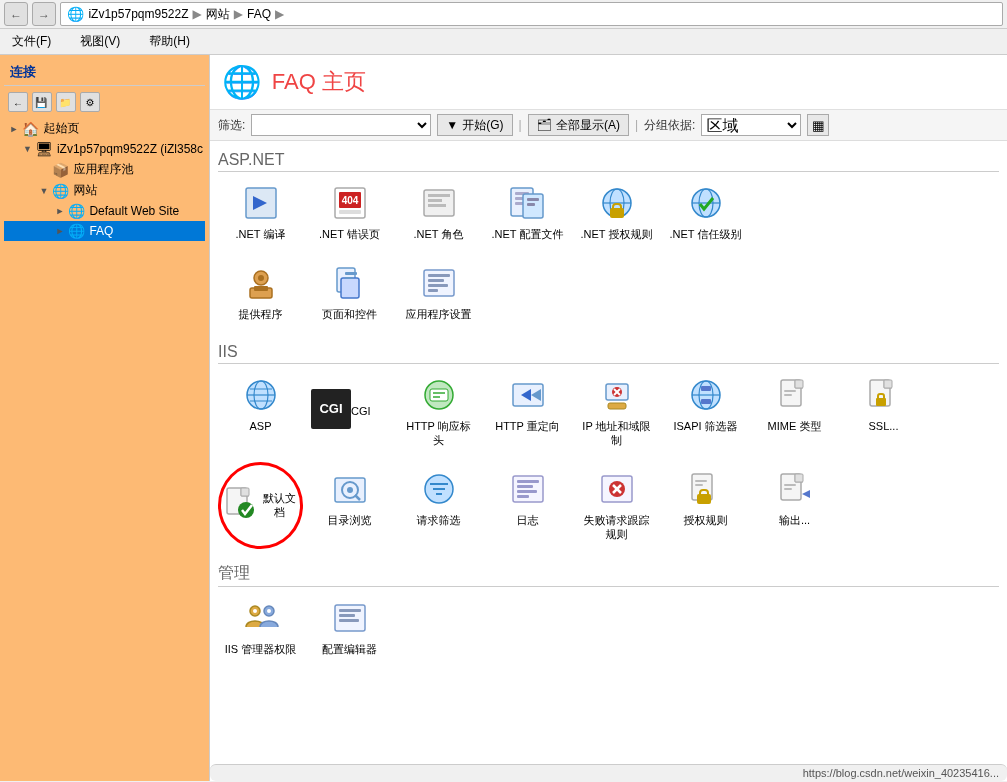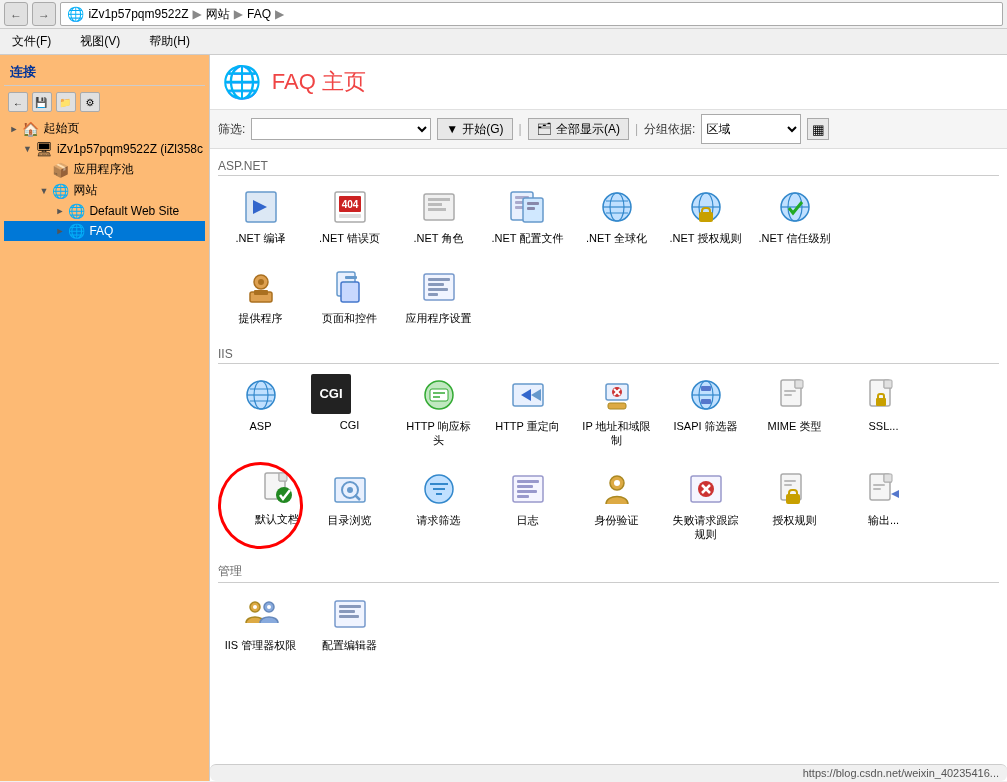--- a/index.html
+++ b/index.html
@@ -151,41 +151,41 @@
       border: 1px solid #aaa;
       background: #e8e8e8;
       cursor: pointer;
       font-size: 12px;
       height: 22px;
     }
     .divider-v { color: #aaa; }
     .group-label { color: #333; }
     .group-select {
       width: 100px;
-      height: 30px;
+      height: 22px;
       border: 1px solid #aaa;
       background: white;
-      font-size: 12px;
+      font-size: 16px;
     }
     .view-btn {
       width: 22px; height: 22px;
       border: 1px solid #aaa;
       background: #e8e8e8;
       cursor: pointer;
       display: flex; align-items: center; justify-content: center;
     }
 
     
     .icons-area {
       flex: 1;
       overflow-y: auto;
       padding: 4px 8px;
     }
     .section-label {
-      font-size: 12px;
+      font-size: 16px;
       color: #666;
       padding: 6px 0 2px 0;
       border-bottom: 1px solid #ccc;
       margin-bottom: 4px;
     }
     .icons-grid {
       display: flex;
       flex-wrap: wrap;
       gap: 4px;
       margin-bottom: 8px;
@@ -240,21 +240,22 @@
       display: flex;
       align-items: center;
       justify-content: center;
       border-radius: 2px;
     }
 
     .icon-wrapper {
       position: relative;
       width: 85px;
       display: flex;
-      flex-direction: column;
+      flex-direction: row;
+      align-items: center;
       padding: 6px 4px;
       cursor: pointer;
     }
   </style>
 </head>
 <body>
 
 <div class="top-bar">
   <div class="nav-btn">←</div>
   <div class="nav-btn">→</div>
@@ -392,112 +393,100 @@
               <rect x="6" y="13" width="10" height="3" rx="1" fill="#aac"></rect>
               <rect x="6" y="18" width="12" height="3" rx="1" fill="#aac"></rect>
               <rect x="14" y="10" width="20" height="24" rx="2" fill="#d0e8ff" stroke="#6699cc" stroke-width="1.5"></rect>
               <rect x="18" y="14" width="12" height="3" rx="1" fill="#88a"></rect>
               <rect x="18" y="19" width="8" height="3" rx="1" fill="#88a"></rect>
             </svg>
           </div>
           <div class="icon-label">.NET 配置文件</div>
         </div>
 
+
+        <div class="icon-item">
+          <div class="icon-img">
+            <svg width="38" height="38" viewBox="0 0 38 38">
+              <circle cx="19" cy="19" r="14" fill="#c0e0ff" stroke="#3388cc" stroke-width="1.5"></circle>
+              <ellipse cx="19" cy="19" rx="7" ry="14" fill="none" stroke="#3388cc" stroke-width="1.2"></ellipse>
+              <line x1="5" y1="19" x2="33" y2="19" stroke="#3388cc" stroke-width="1.2"></line>
+              <rect x="12" y="24" width="14" height="10" rx="2" fill="#c8a000"></rect>
+              <rect x="15" y="20" width="8" height="8" rx="3" fill="none" stroke="#c8a000" stroke-width="2"></rect>
+            </svg>
+          </div>
+          <div class="icon-label">.NET 授权规则</div>
+        </div>
+
+        <div class="icon-item">
+          <div class="icon-img">
+            <svg width="38" height="38" viewBox="0 0 38 38">
+              <circle cx="19" cy="19" r="14" fill="#c0e0ff" stroke="#3388cc" stroke-width="1.5"></circle>
+              <ellipse cx="19" cy="19" rx="7" ry="14" fill="none" stroke="#3388cc" stroke-width="1.2"></ellipse>
+              <line x1="5" y1="19" x2="33" y2="19" stroke="#3388cc" stroke-width="1.2"></line>
+              <polyline points="13,20 17,25 26,14" fill="none" stroke="#22aa22" stroke-width="3"></polyline>
+            </svg>
+          </div>
+          <div class="icon-label">.NET 信任级别</div>
+        </div>
+      </div>
+
+      <div class="icons-grid">
+
+        <div class="icon-item">
+          <div class="icon-img">
+            <svg width="38" height="38" viewBox="0 0 38 38">
+              <circle cx="19" cy="14" r="7" fill="#dda050" stroke="#aa7020" stroke-width="1.5"></circle>
+              <circle cx="19" cy="14" r="3" fill="#aa7020"></circle>
+              <rect x="8" y="24" width="22" height="10" rx="2" fill="#dda050" stroke="#aa7020" stroke-width="1.5"></rect>
+              <rect x="12" y="22" width="14" height="5" rx="1" fill="#aa7020"></rect>
+            </svg>
+          </div>
+          <div class="icon-label">提供程序</div>
+        </div>
+
+        <div class="icon-item">
+          <div class="icon-img">
+            <svg width="38" height="38" viewBox="0 0 38 38">
+              <rect x="6" y="4" width="18" height="24" rx="2" fill="#e8f0fe" stroke="#6699cc" stroke-width="1.5"></rect>
+              <rect x="10" y="14" width="18" height="20" rx="2" fill="#c8d8fe" stroke="#4477cc" stroke-width="1.5"></rect>
+              <rect x="14" y="8" width="12" height="3" rx="1" fill="#6699cc"></rect>
+              <rect x="14" y="13" width="8" height="2" rx="1" fill="#6699cc"></rect>
+            </svg>
+          </div>
+          <div class="icon-label">页面和控件</div>
+        </div>
+
+        <div class="icon-item">
+          <div class="icon-img">
+            <svg width="38" height="38" viewBox="0 0 38 38">
+              <rect x="4" y="6" width="30" height="26" rx="2" fill="#f0f4ff" stroke="#7799cc" stroke-width="1.5"></rect>
+              <rect x="8" y="10" width="22" height="3" rx="1" fill="#8899bb"></rect>
+              <rect x="8" y="15" width="16" height="3" rx="1" fill="#8899bb"></rect>
+              <rect x="8" y="20" width="20" height="3" rx="1" fill="#8899bb"></rect>
+              <rect x="8" y="25" width="10" height="3" rx="1" fill="#8899bb"></rect>
+            </svg>
+          </div>
+          <div class="icon-label">应用程序设置</div>
+        </div>
+      </div>
+
+      <div class="section-label">IIS</div>
+      <div class="icons-grid">
+
         <div class="icon-item">
           <div class="icon-img">
             <svg width="38" height="38" viewBox="0 0 38 38">
               <circle cx="19" cy="19" r="14" fill="#c0e0ff" stroke="#3388cc" stroke-width="1.5"></circle>
               <ellipse cx="19" cy="19" rx="7" ry="14" fill="none" stroke="#3388cc" stroke-width="1.2"></ellipse>
               <line x1="5" y1="19" x2="33" y2="19" stroke="#3388cc" stroke-width="1.2"></line>
               <line x1="8" y1="13" x2="30" y2="13" stroke="#3388cc" stroke-width="1"></line>
               <line x1="8" y1="25" x2="30" y2="25" stroke="#3388cc" stroke-width="1"></line>
             </svg>
           </div>
-          <div class="icon-label">.NET 全球化</div>
-        </div>
-
-        <div class="icon-item">
-          <div class="icon-img">
-            <svg width="38" height="38" viewBox="0 0 38 38">
-              <circle cx="19" cy="19" r="14" fill="#c0e0ff" stroke="#3388cc" stroke-width="1.5"></circle>
-              <ellipse cx="19" cy="19" rx="7" ry="14" fill="none" stroke="#3388cc" stroke-width="1.2"></ellipse>
-              <line x1="5" y1="19" x2="33" y2="19" stroke="#3388cc" stroke-width="1.2"></line>
-              <rect x="12" y="24" width="14" height="10" rx="2" fill="#c8a000"></rect>
-              <rect x="15" y="20" width="8" height="8" rx="3" fill="none" stroke="#c8a000" stroke-width="2"></rect>
-            </svg>
-          </div>
-          <div class="icon-label">.NET 授权规则</div>
-        </div>
-
-        <div class="icon-item">
-          <div class="icon-img">
-            <svg width="38" height="38" viewBox="0 0 38 38">
-              <circle cx="19" cy="19" r="14" fill="#c0e0ff" stroke="#3388cc" stroke-width="1.5"></circle>
-              <ellipse cx="19" cy="19" rx="7" ry="14" fill="none" stroke="#3388cc" stroke-width="1.2"></ellipse>
-              <line x1="5" y1="19" x2="33" y2="19" stroke="#3388cc" stroke-width="1.2"></line>
-              <polyline points="13,20 17,25 26,14" fill="none" stroke="#22aa22" stroke-width="3"></polyline>
-            </svg>
-          </div>
-          <div class="icon-label">.NET 信任级别</div>
-        </div>
-      </div>
-
-      <div class="icons-grid">
-
-        <div class="icon-item">
-          <div class="icon-img">
-            <svg width="38" height="38" viewBox="0 0 38 38">
-              <circle cx="19" cy="14" r="7" fill="#dda050" stroke="#aa7020" stroke-width="1.5"></circle>
-              <circle cx="19" cy="14" r="3" fill="#aa7020"></circle>
-              <rect x="8" y="24" width="22" height="10" rx="2" fill="#dda050" stroke="#aa7020" stroke-width="1.5"></rect>
-              <rect x="12" y="22" width="14" height="5" rx="1" fill="#aa7020"></rect>
-            </svg>
-          </div>
-          <div class="icon-label">提供程序</div>
-        </div>
-
-        <div class="icon-item">
-          <div class="icon-img">
-            <svg width="38" height="38" viewBox="0 0 38 38">
-              <rect x="6" y="4" width="18" height="24" rx="2" fill="#e8f0fe" stroke="#6699cc" stroke-width="1.5"></rect>
-              <rect x="10" y="14" width="18" height="20" rx="2" fill="#c8d8fe" stroke="#4477cc" stroke-width="1.5"></rect>
-              <rect x="14" y="8" width="12" height="3" rx="1" fill="#6699cc"></rect>
-              <rect x="14" y="13" width="8" height="2" rx="1" fill="#6699cc"></rect>
-            </svg>
-          </div>
-          <div class="icon-label">页面和控件</div>
-        </div>
-
-        <div class="icon-item">
-          <div class="icon-img">
-            <svg width="38" height="38" viewBox="0 0 38 38">
-              <rect x="4" y="6" width="30" height="26" rx="2" fill="#f0f4ff" stroke="#7799cc" stroke-width="1.5"></rect>
-              <rect x="8" y="10" width="22" height="3" rx="1" fill="#8899bb"></rect>
-              <rect x="8" y="15" width="16" height="3" rx="1" fill="#8899bb"></rect>
-              <rect x="8" y="20" width="20" height="3" rx="1" fill="#8899bb"></rect>
-              <rect x="8" y="25" width="10" height="3" rx="1" fill="#8899bb"></rect>
-            </svg>
-          </div>
-          <div class="icon-label">应用程序设置</div>
-        </div>
-      </div>
-
-      <div class="section-label">IIS</div>
-      <div class="icons-grid">
-
-        <div class="icon-item">
-          <div class="icon-img">
-            <svg width="38" height="38" viewBox="0 0 38 38">
-              <circle cx="19" cy="19" r="14" fill="#c0e0ff" stroke="#3388cc" stroke-width="1.5"></circle>
-              <ellipse cx="19" cy="19" rx="7" ry="14" fill="none" stroke="#3388cc" stroke-width="1.2"></ellipse>
-              <line x1="5" y1="19" x2="33" y2="19" stroke="#3388cc" stroke-width="1.2"></line>
-              <line x1="8" y1="13" x2="30" y2="13" stroke="#3388cc" stroke-width="1"></line>
-              <line x1="8" y1="25" x2="30" y2="25" stroke="#3388cc" stroke-width="1"></line>
-            </svg>
-          </div>
           <div class="icon-label">ASP</div>
         </div>
 
         <div class="icon-wrapper" style="position:relative;">
           <div class="icon-img">
             <div class="cgi-box">CGI</div>
           </div>
           <div class="icon-label">CGI</div>
         </div>
 
@@ -572,21 +561,21 @@
               <rect x="11" y="22" width="10" height="8" rx="1" fill="#c8a000"></rect>
               <rect x="13" y="18" width="6" height="7" rx="2" fill="none" stroke="#c8a000" stroke-width="2"></rect>
             </svg>
           </div>
           <div class="icon-label">SSL...</div>
         </div>
       </div>
 
       <div class="icons-grid">
 
-        <div class="icon-wrapper" style="position:relative; width:85px; display:flex; flex-direction:column; align-items:flex-end; padding:6px 4px; cursor:pointer;">
+        <div class="icon-wrapper" style="position:relative; width:85px; display:flex; flex-direction:row; align-items:center; padding:6px 4px; cursor:pointer;">
           <div style="position:absolute; top:0; left:0; right:0; bottom:0; border:3px solid red; border-radius:50%; pointer-events:none; z-index:10;"></div>
           <div class="icon-img">
             <svg width="38" height="38" viewBox="0 0 38 38">
               <rect x="5" y="4" width="20" height="26" rx="2" fill="#f5f5f5" stroke="#aaa" stroke-width="1.5"></rect>
               <polygon points="19,4 27,12 19,12" fill="#ddd" stroke="#aaa" stroke-width="1"></polygon>
               <rect x="19" y="4" width="8" height="8" rx="1" fill="#e0e0e0" stroke="#aaa" stroke-width="1"></rect>
               <circle cx="24" cy="26" r="8" fill="#228822"></circle>
               <polyline points="20,26 23,30 30,21" fill="none" stroke="white" stroke-width="2.5"></polyline>
             </svg>
           </div>
@@ -623,30 +612,20 @@
               <rect x="4" y="6" width="30" height="26" rx="2" fill="#f5f5ff" stroke="#9999cc" stroke-width="1.5"></rect>
               <rect x="8" y="10" width="22" height="3" rx="1" fill="#9999cc"></rect>
               <rect x="8" y="15" width="16" height="3" rx="1" fill="#9999cc"></rect>
               <rect x="8" y="20" width="20" height="3" rx="1" fill="#9999cc"></rect>
               <rect x="8" y="25" width="12" height="3" rx="1" fill="#9999cc"></rect>
             </svg>
           </div>
           <div class="icon-label">日志</div>
         </div>
 
-        <div class="icon-item">
-          <div class="icon-img">
-            <svg width="38" height="38" viewBox="0 0 38 38">
-              <circle cx="19" cy="13" r="7" fill="#ddaa44" stroke="#aa8822" stroke-width="1.5"></circle>
-              <circle cx="19" cy="13" r="3" fill="white"></circle>
-              <path d="M8 34 C8 24 30 24 30 34" fill="#ddaa44" stroke="#aa8822" stroke-width="1.5"></path>
-            </svg>
-          </div>
-          <div class="icon-label">身份验证</div>
-        </div>
 
         <div class="icon-item">
           <div class="icon-img">
             <svg width="38" height="38" viewBox="0 0 38 38">
               <rect x="4" y="6" width="30" height="26" rx="2" fill="#f5f5ff" stroke="#9999cc" stroke-width="1.5"></rect>
               <circle cx="19" cy="19" r="8" fill="#cc3333"></circle>
               <line x1="15" y1="15" x2="23" y2="23" stroke="white" stroke-width="2.5"></line>
               <line x1="23" y1="15" x2="15" y2="23" stroke="white" stroke-width="2.5"></line>
             </svg>
           </div>

